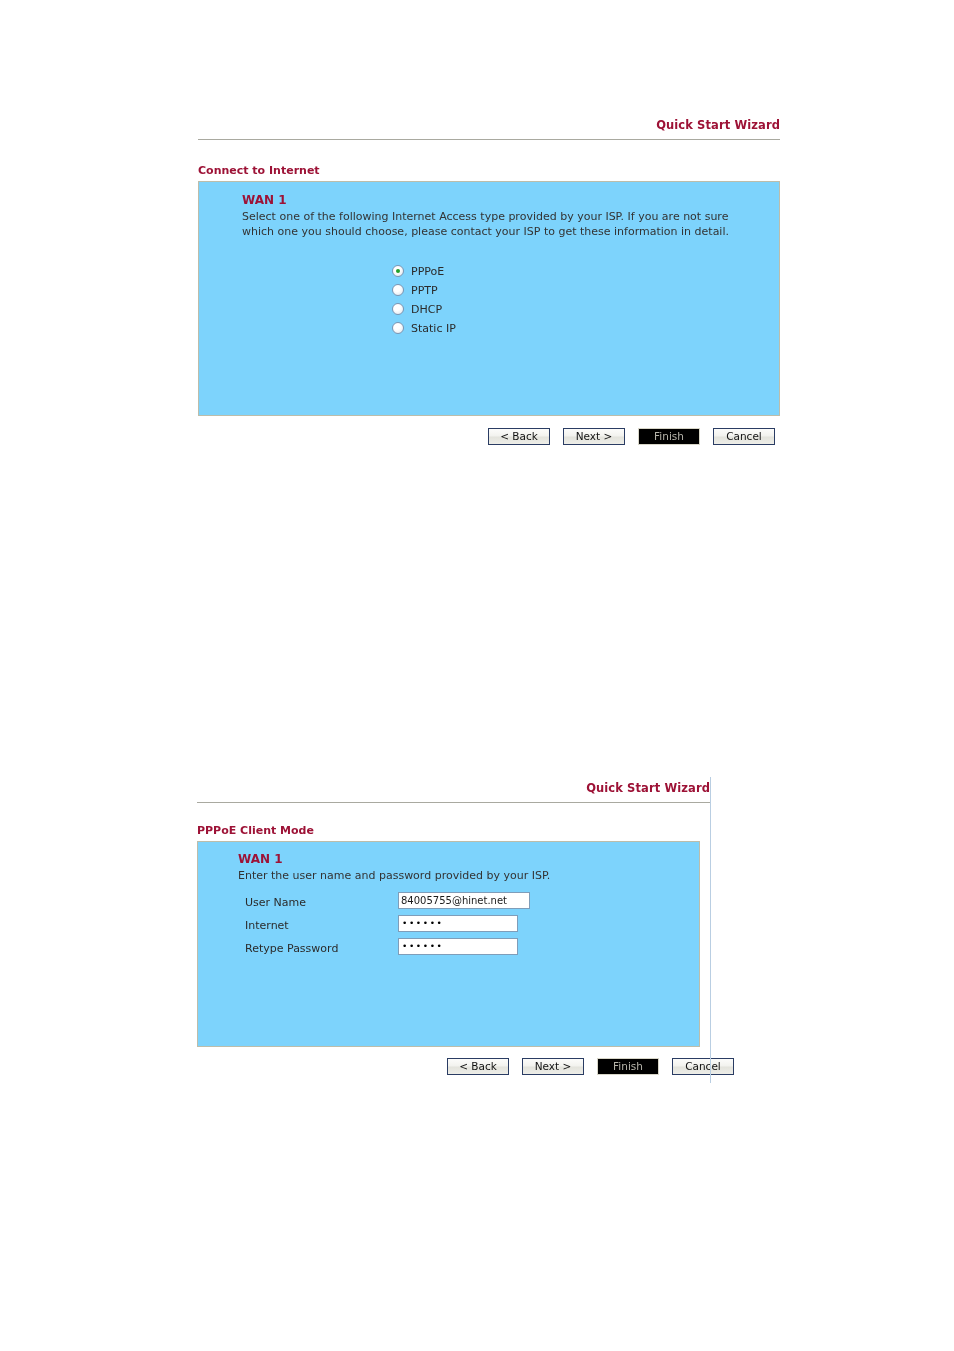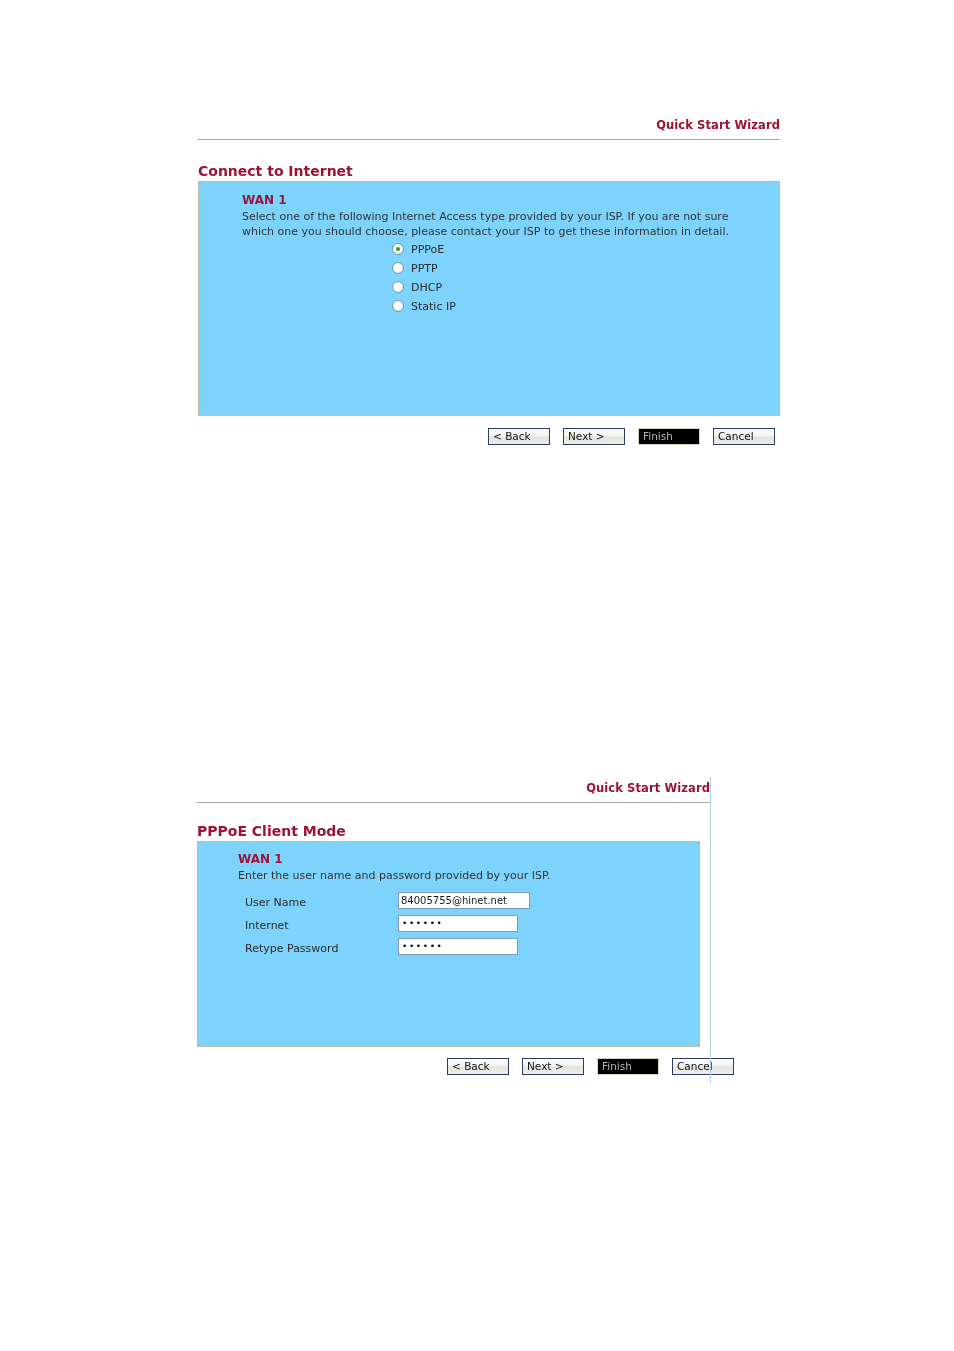--- a/index.html
+++ b/index.html
@@ -31,21 +31,21 @@
     text-align: right;
   }
   .title-rule {
     height: 1px;
     background: #a9a9a0;
     margin-top: 7px;
   }
   .section-subtitle {
     color: #9d1236;
     font-weight: bold;
-    font-size: 14px;
+    font-size: 11px;
     line-height: 14px;
     white-space: nowrap;
   }
   .panel {
     border: 1px solid #bdbdaa;
     background: #7dd3fc;
     box-sizing: border-box;
     margin-top: 3px;
   }
   .panel-inner {
@@ -60,21 +60,21 @@
     white-space: nowrap;
   }
   .desc {
     color: #333333;
     font-size: 11px;
     line-height: 14.5px;
   }
 
   
   .radio-list {
-    margin-top: 1px;
+    margin-top: 23px;
     padding-left: 150px;
   }
   .radio-row {
     display: flex;
     align-items: center;
     height: 18px;
     margin-bottom: 1px;
   }
   .radio {
     width: 12px;
@@ -156,21 +156,21 @@
   }
   .btn {
     box-sizing: border-box;
     height: 17px;
     min-width: 62px;
     border: 1px solid #2a3c63;
     background: linear-gradient(to bottom, #fcfcfa 0%, #f2f2ee 48%, #e3e3dc 52%, #eeeee8 100%);
     font-family: "DejaVu Sans", "Liberation Sans", sans-serif;
     font-size: 10.5px;
     color: #111111;
-    text-align: left;
+    text-align: center;
     line-height: 15px;
     margin-right: 13px;
     padding: 0 4px;
     white-space: nowrap;
     cursor: pointer;
   }
   .btn.disabled {
     border: 1px solid #d8d6c8;
     background: #000000;
     color: #b7b5ab;

